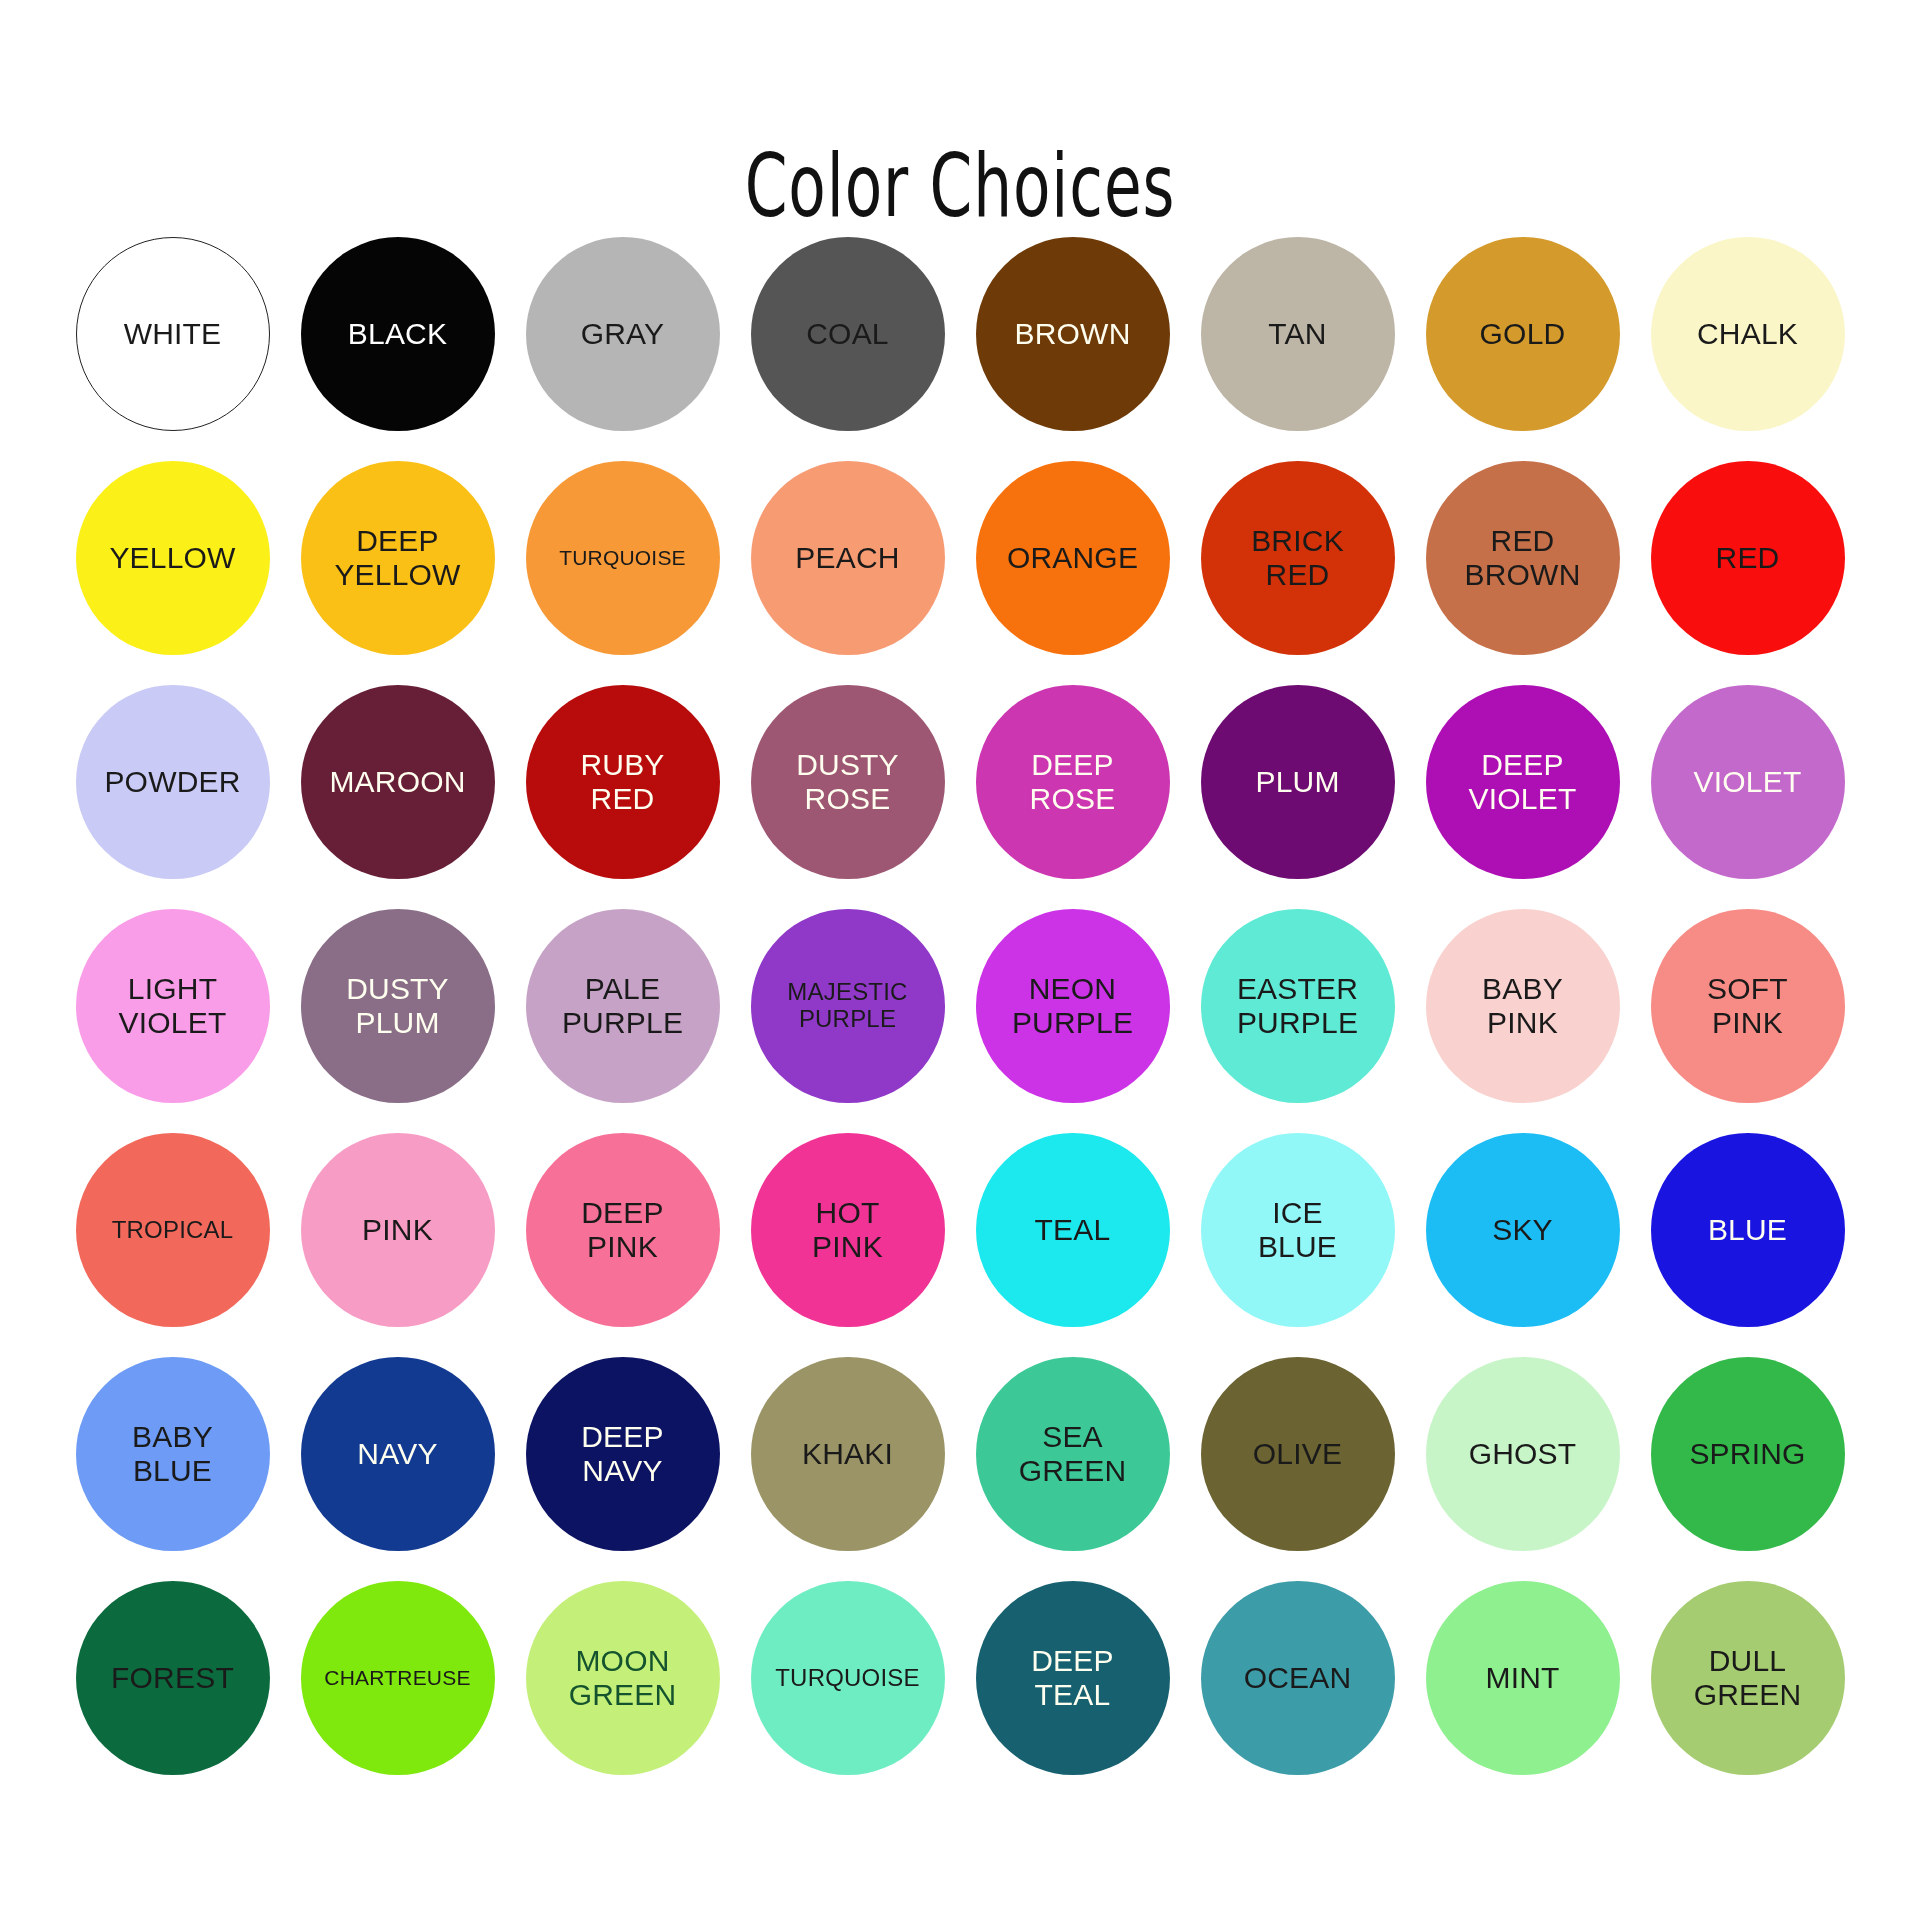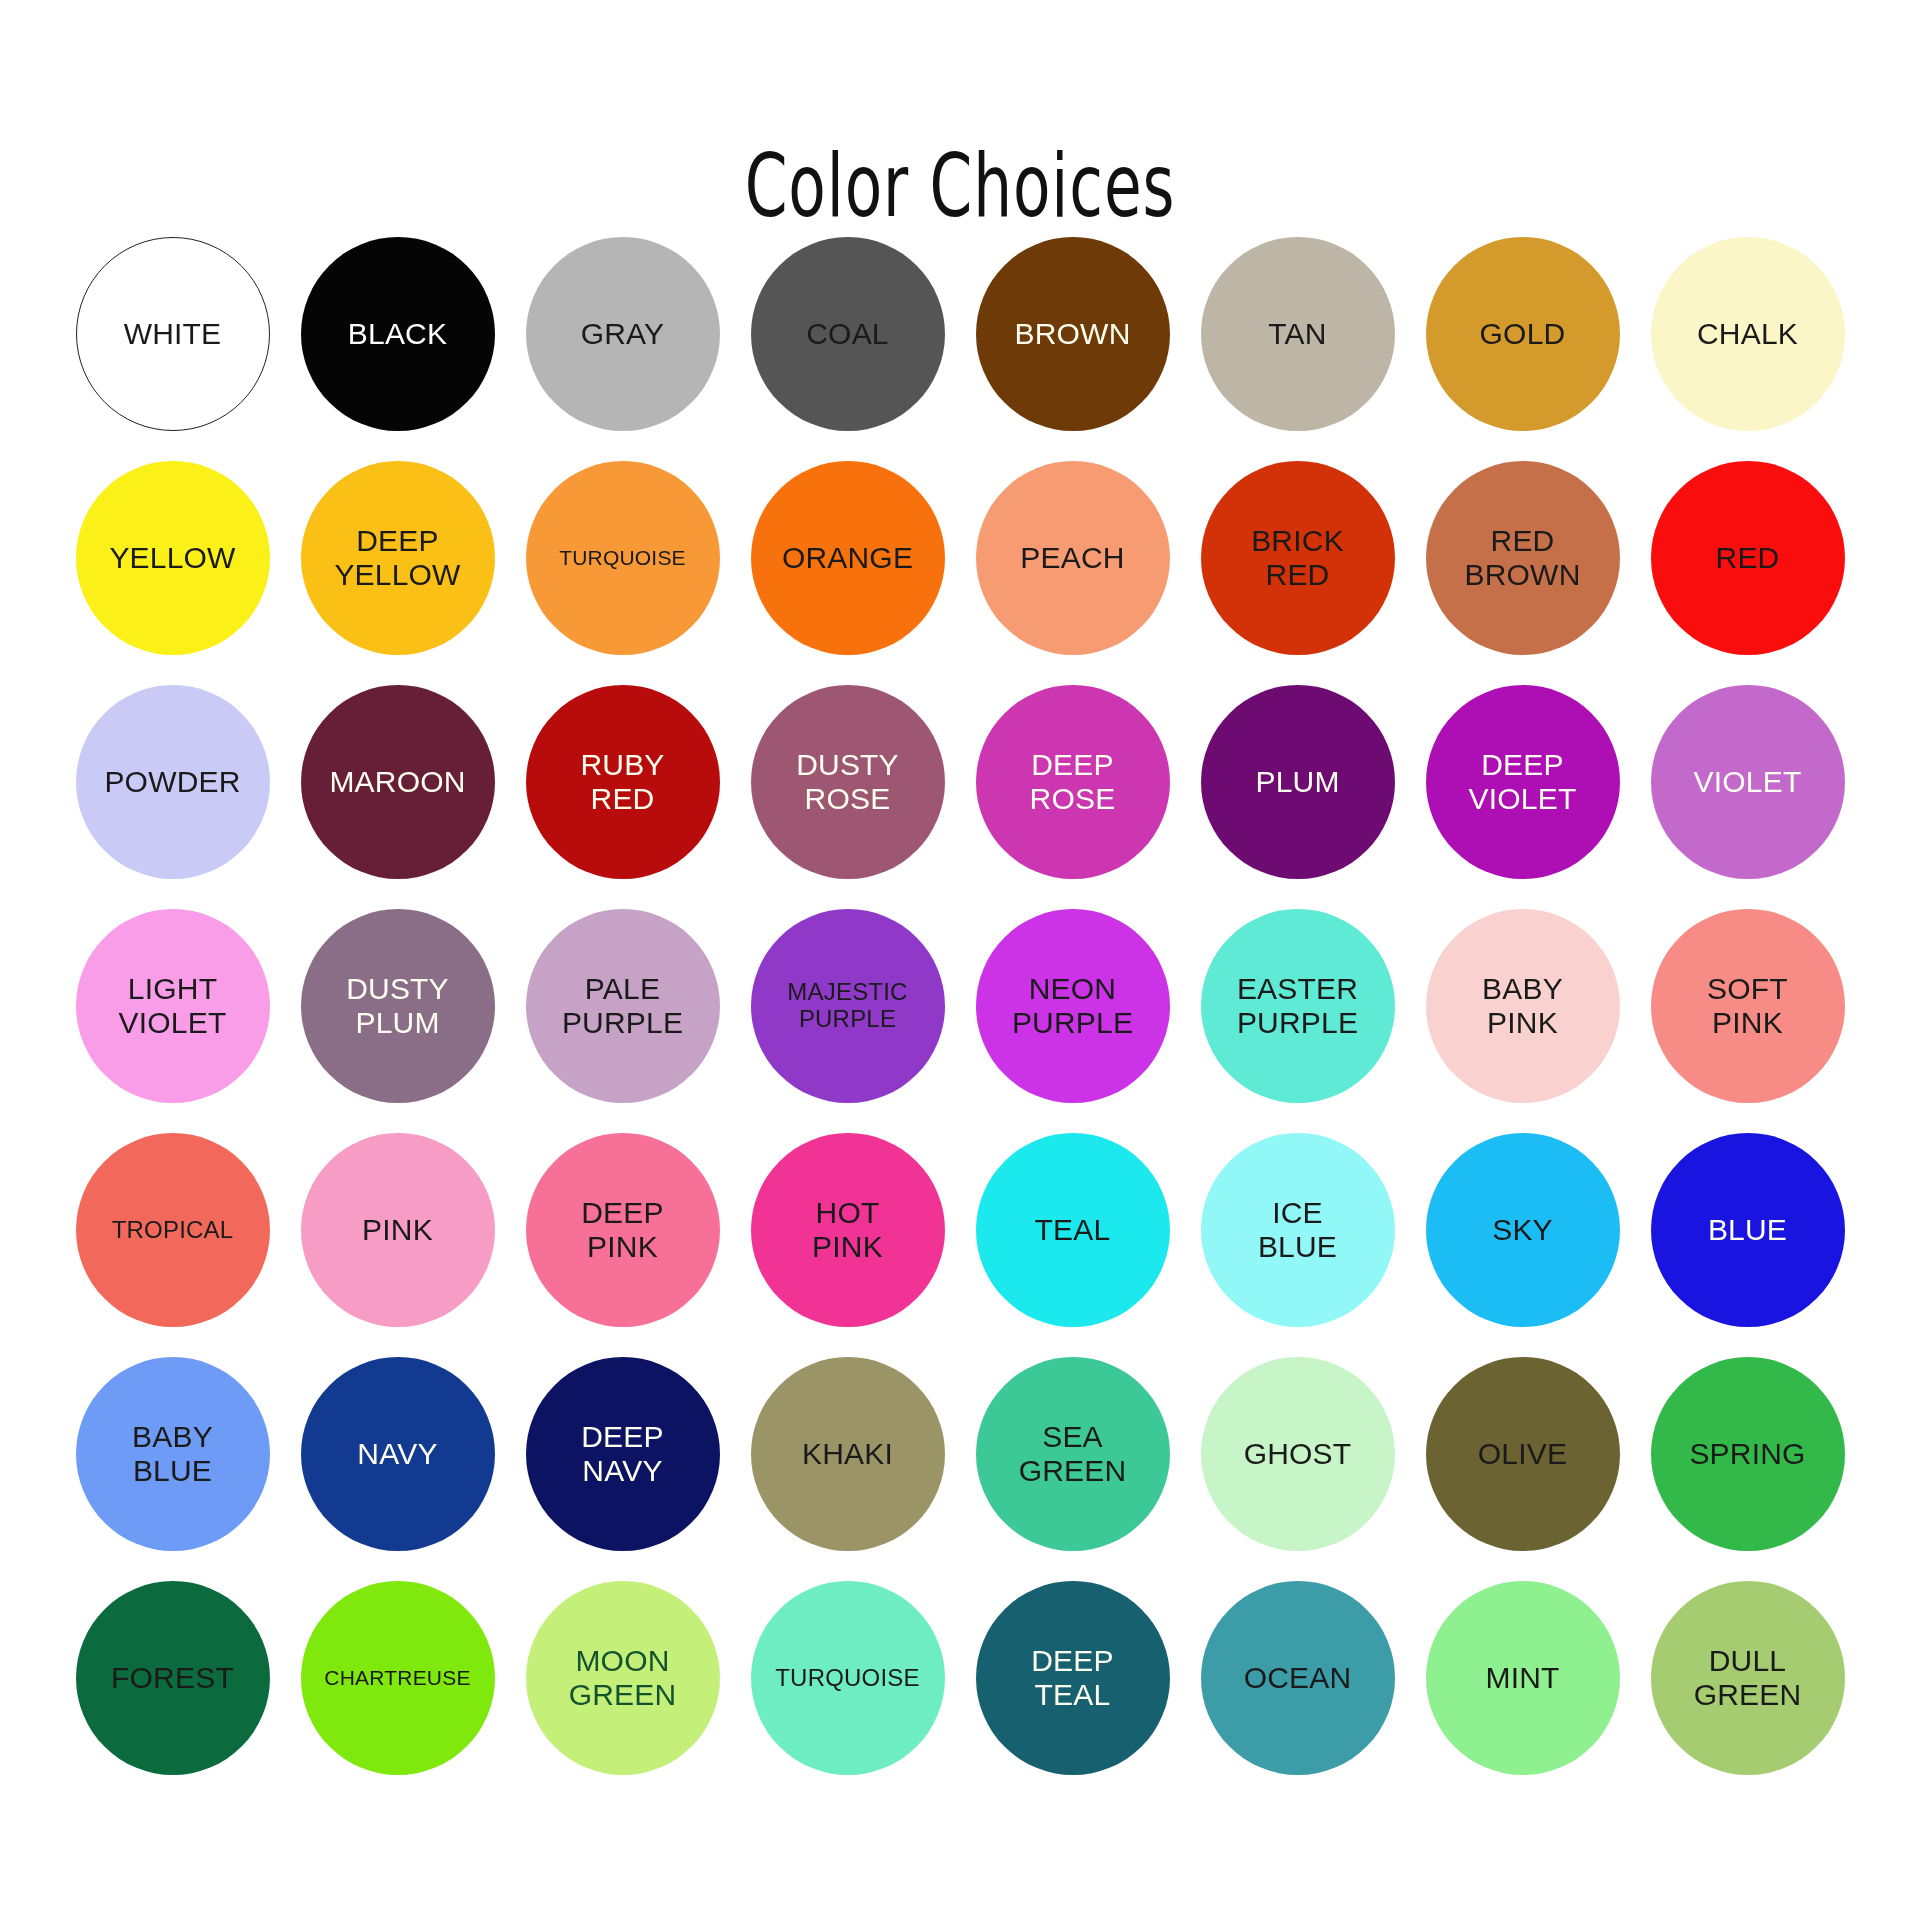--- a/index.html
+++ b/index.html
@@ -110,25 +110,25 @@
       <div class="swatch" style="background: rgb(251, 240, 23);">
         <span class="swatch-label" style="color: rgb(26, 26, 26);">YELLOW</span>
       </div>
       <div class="swatch" style="background: rgb(250, 192, 21);">
         <span class="swatch-label" style="color: rgb(26, 26, 26);">DEEP
 YELLOW</span>
       </div>
       <div class="swatch" style="background: rgb(247, 153, 55);">
         <span class="swatch-label xsmall" style="color: rgb(26, 26, 26);">TURQUOISE</span>
       </div>
+      <div class="swatch" style="background: rgb(247, 155, 115);">
+        <span class="swatch-label" style="color: rgb(26, 26, 26);">PEACH</span>
+      </div>
       <div class="swatch" style="background: rgb(247, 114, 12);">
         <span class="swatch-label" style="color: rgb(26, 26, 26);">ORANGE</span>
-      </div>
-      <div class="swatch" style="background: rgb(247, 155, 115);">
-        <span class="swatch-label" style="color: rgb(26, 26, 26);">PEACH</span>
       </div>
       <div class="swatch" style="background: rgb(211, 50, 8);">
         <span class="swatch-label" style="color: rgb(26, 26, 26);">BRICK
 RED</span>
       </div>
       <div class="swatch" style="background: rgb(197, 112, 73);">
         <span class="swatch-label" style="color: rgb(26, 26, 26);">RED
 BROWN</span>
       </div>
       <div class="swatch" style="background: rgb(249, 13, 13);">
@@ -232,25 +232,25 @@
         <span class="swatch-label" style="color: rgb(255, 255, 240);">DEEP
 NAVY</span>
       </div>
       <div class="swatch" style="background: rgb(155, 148, 102);">
         <span class="swatch-label" style="color: rgb(26, 26, 26);">KHAKI</span>
       </div>
       <div class="swatch" style="background: rgb(61, 201, 151);">
         <span class="swatch-label" style="color: rgb(26, 26, 26);">SEA
 GREEN</span>
       </div>
+      <div class="swatch" style="background: rgb(107, 99, 49);">
+        <span class="swatch-label" style="color: rgb(26, 26, 26);">OLIVE</span>
+      </div>
       <div class="swatch" style="background: rgb(200, 245, 200);">
         <span class="swatch-label" style="color: rgb(26, 26, 26);">GHOST</span>
-      </div>
-      <div class="swatch" style="background: rgb(107, 99, 49);">
-        <span class="swatch-label" style="color: rgb(26, 26, 26);">OLIVE</span>
       </div>
       <div class="swatch" style="background: rgb(51, 184, 74);">
         <span class="swatch-label" style="color: rgb(26, 26, 26);">SPRING</span>
       </div>
       <div class="swatch" style="background: rgb(12, 107, 62);">
         <span class="swatch-label" style="color: rgb(26, 26, 26);">FOREST</span>
       </div>
       <div class="swatch" style="background: rgb(127, 232, 12);">
         <span class="swatch-label xsmall" style="color: rgb(26, 26, 26);">CHARTREUSE</span>
       </div>

